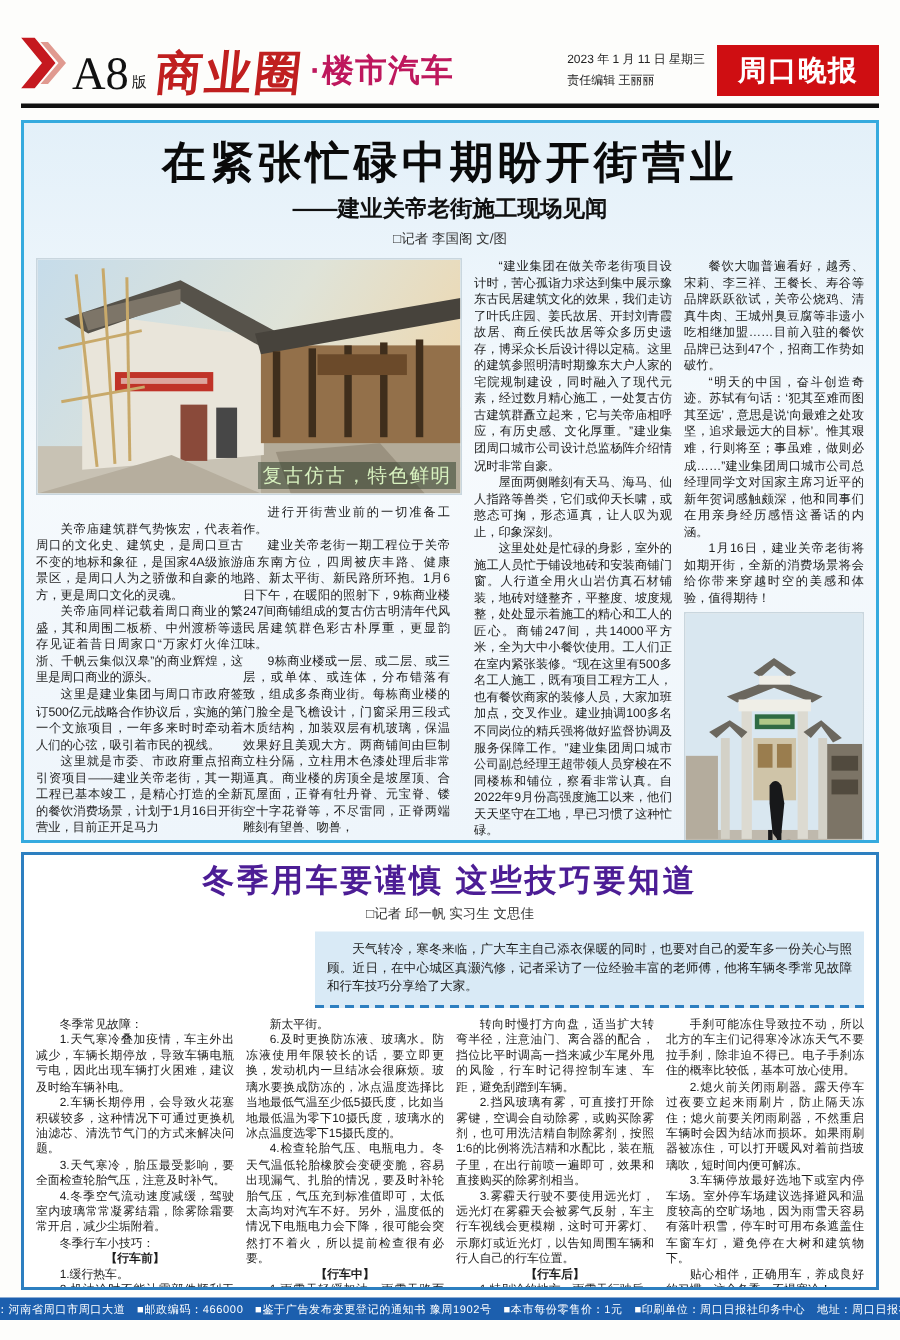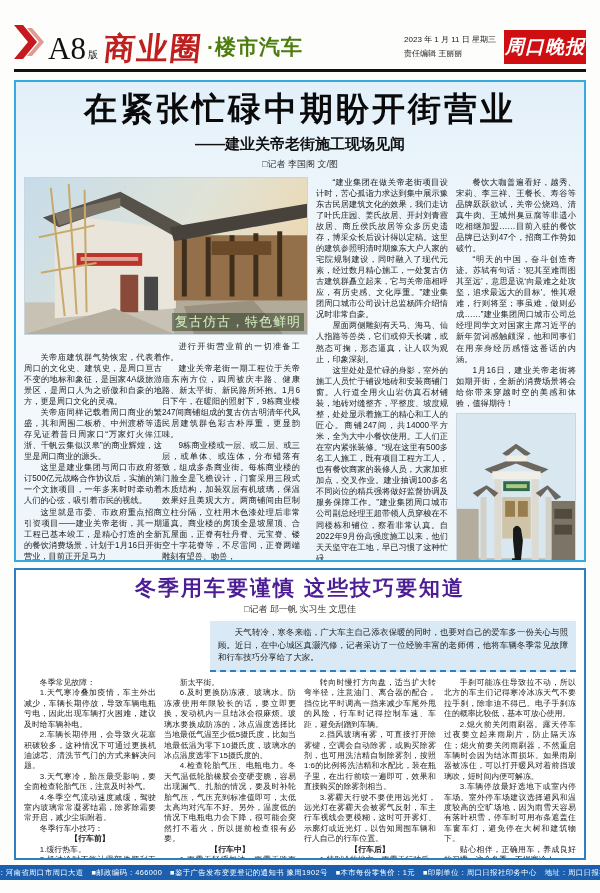--- a/index.html
+++ b/index.html
@@ -6,31 +6,31 @@
     font-family:"Liberation Sans",sans-serif;-webkit-font-smoothing:antialiased;}
   .page{position:relative;width:600px;height:893px;}
 
   
   .hdr{display:flex;align-items:flex-end;margin:20px 14px 0 14px;height:44px;}
   .chev{width:30px;height:34px;margin-right:4px;align-self:center;}
   .pageno{font-family:"Liberation Serif",serif;font-size:31px;line-height:1;color:#111;}
   .pagesuf{font-size:10px;color:#222;margin:0 6px 2px 2px;align-self:flex-end;}
   .brand{font-family:"Liberation Serif",serif;font-weight:bold;font-size:31px;line-height:1;
     color:#c01f1f;transform:skewX(-6deg);letter-spacing:2px;margin-right:4px;}
-  .brandsub{font-size:21px;font-weight:900;color:#4d7c0f;letter-spacing:1px;align-self:center;margin-top:10px;text-align:center;}
+  .brandsub{font-size:21px;font-weight:900;color:#be185d;letter-spacing:1px;align-self:center;margin-top:10px;text-align:center;}
   .hdr-right{margin-left:auto;display:flex;align-items:center;gap:8px;}
   .dates{font-size:8px;color:#222;text-align:left;line-height:1.8;white-space:nowrap;}
-  .masthead{width:82px;height:34px;background:#cf0e12;color:#fff;display:flex;align-items:center;justify-content:center;
-    font-family:"Liberation Serif",serif;font-weight:bold;font-style:italic;font-size:19px;letter-spacing:1px;text-align:center;}
+  .masthead{width:108px;height:34px;background:#cf0e12;color:#fff;display:flex;align-items:center;justify-content:center;
+    font-family:"Liberation Serif",serif;font-weight:bold;font-size:19px;letter-spacing:1px;text-align:center;}
   .rule{height:3px;background:#111;margin:5px 14px 0 14px;}
 
   
   .box1{margin:8px 14px 0 14px;height:482px;border:2px solid #35aade;
     background:linear-gradient(#e3f0f9,#f6fafd 45%,#eef5fb);padding:8px;box-sizing:border-box;overflow:hidden;}
-  .headline{text-align:center;font-family:Liberation Mono, monospace;font-weight:900;font-size:33px;
+  .headline{text-align:center;font-family:Liberation Sans, sans-serif;font-weight:900;font-size:29px;
     letter-spacing:3px;color:#0a0a0a;line-height:1.2;margin-top:2px;}
   .subhead{text-align:center;font-weight:bold;font-size:15px;color:#111;margin-top:3px;}
   .byline{text-align:center;font-size:9px;color:#333;margin-top:4px;margin-bottom:6px;}
   .cols{display:flex;gap:8px;height:390px;overflow:hidden;font-size:8.2px;line-height:1.35;
     text-align:justify;color:#1c1c1c;}
   .leftpair{width:284px;flex:none;}
   .photo{position:relative;overflow:hidden;border:1px solid #c9d6de;box-sizing:border-box;}
   .photo1{width:284px;height:158px;}
   .photo2{width:120px;height:173px;margin-top:4px;}
   .photo svg{display:block;width:100%;height:100%;}

